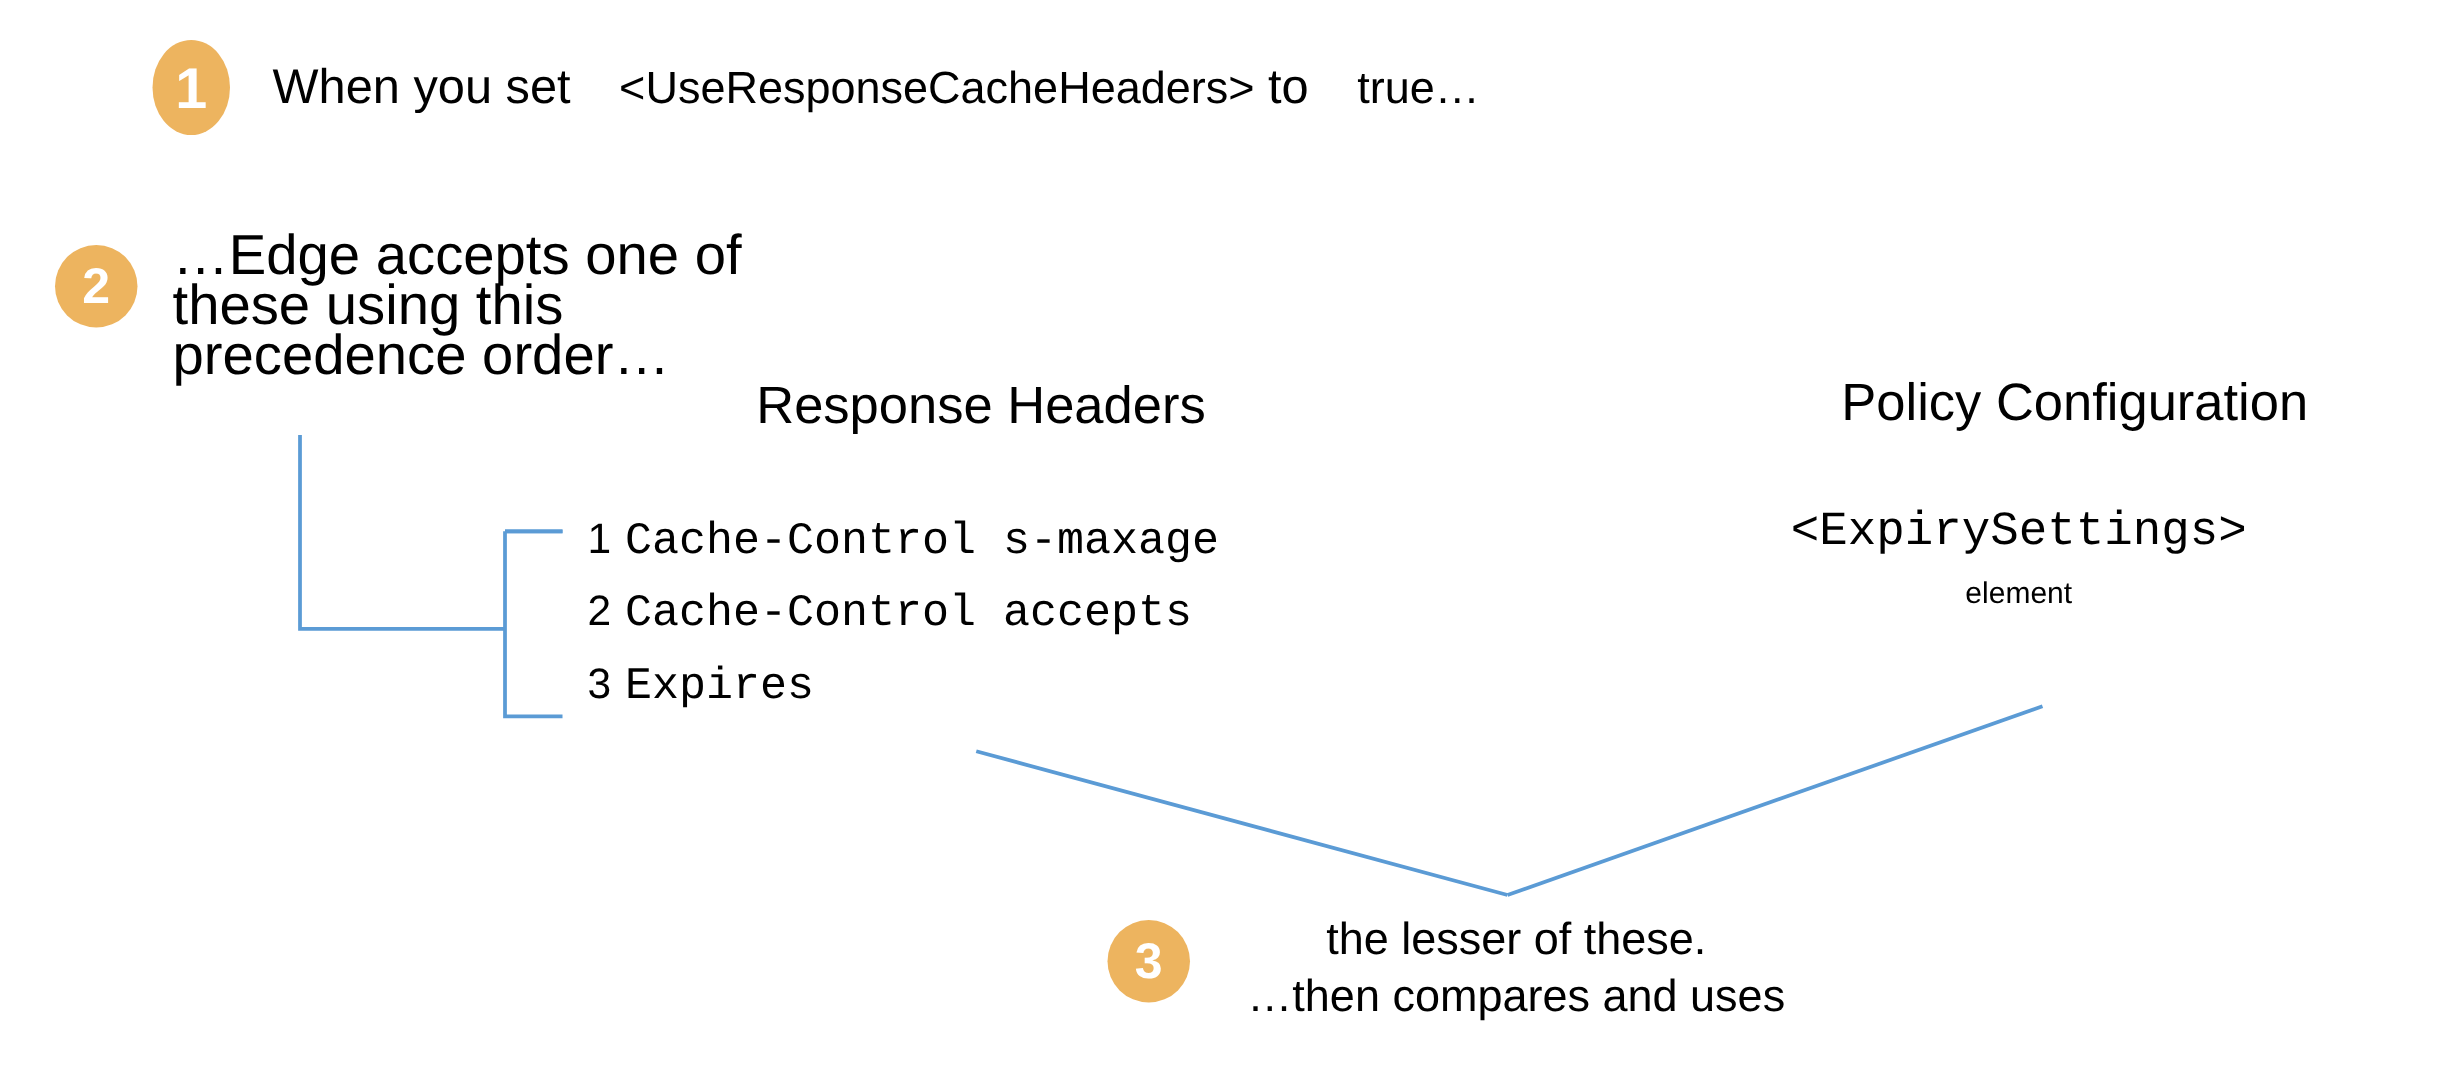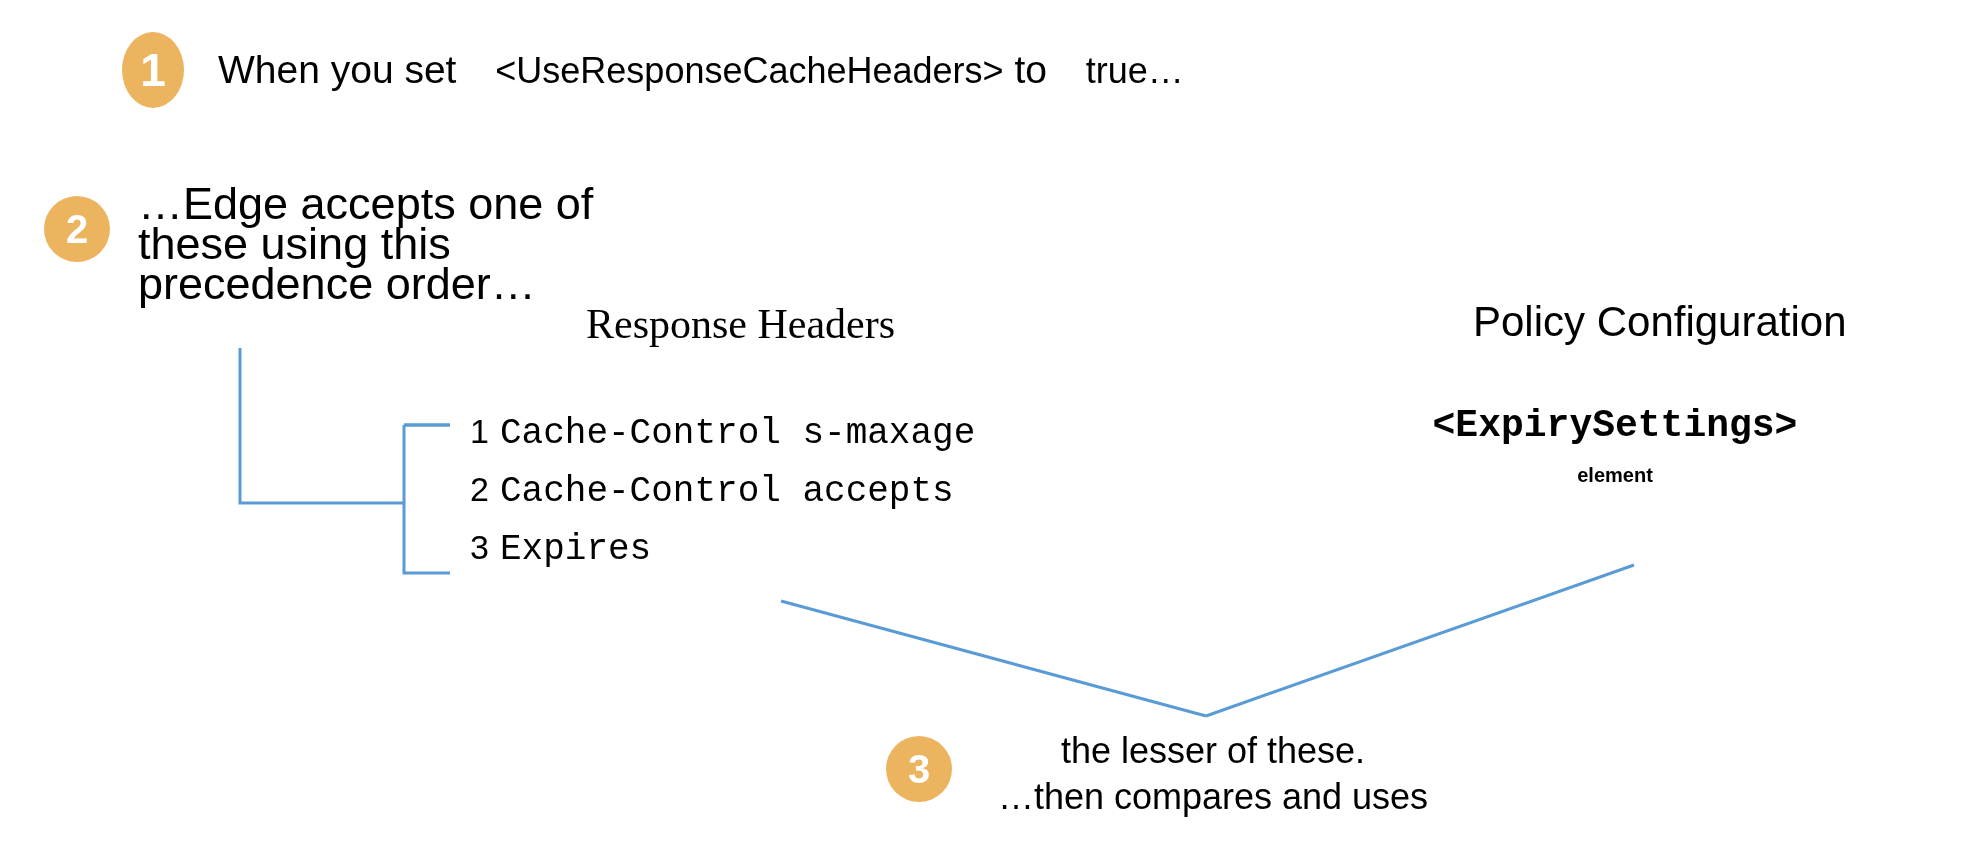--- a/index.html
+++ b/index.html
@@ -74,21 +74,21 @@
     width: 470px;
     text-align: center;
   }
 
   
   .col-heading {
     font-size: 42px;
     line-height: 48px;
     white-space: nowrap;
   }
-  #heading-response { left: 586px; top: 300px; font-family: Liberation Serif, serif; }
+  #heading-response { left: 605px; top: 300px; }
   #heading-policy   { left: 1425px; top: 298px; margin-left: 48px; }
 
   
   #precedence-list {
     left: 470px; top: 412px;
     font-size: 36px;
   }
   .list-row {
     display: flex;
     align-items: baseline;
@@ -104,31 +104,30 @@
   .list-val {
     font-family: "Liberation Mono", monospace;
     font-size: 36px;
   }
 
   
   #policy-element {
     left: 1425px; top: 400px;
     width: 380px;
     text-align: center;
-    font-weight: bold;
   }
   #policy-element .tag {
     font-family: "Liberation Mono", monospace;
     font-size: 38px;
     line-height: 52px;
     display: block;
   }
   #policy-element .sub {
     font-family: "Liberation Sans", sans-serif;
-    font-size: 20px;
+    font-size: 24px;
     line-height: 46px;
     display: block;
   }
 
   
   #connectors {
     left: 0; top: 0;
     width: 1966px; height: 858px;
     pointer-events: none;
   }

